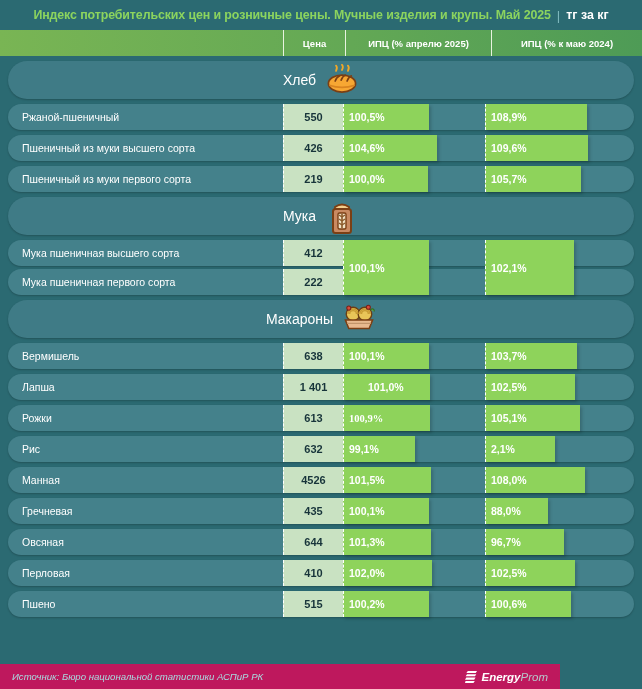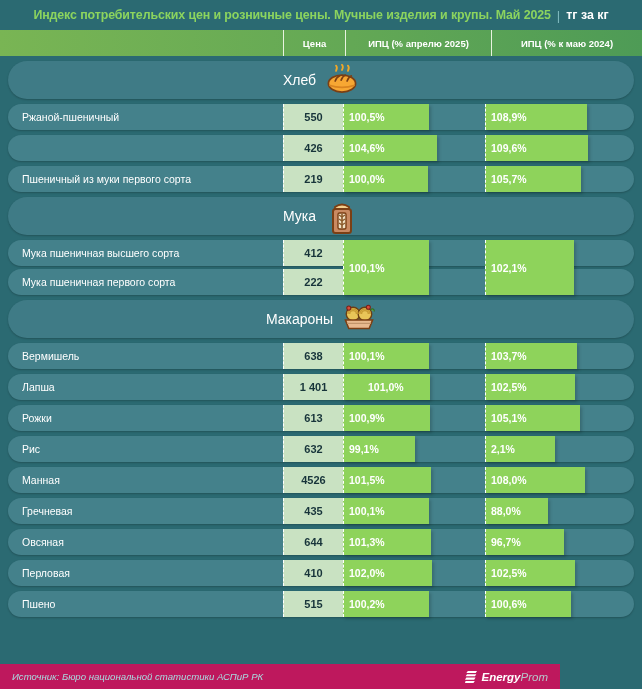--- a/index.html
+++ b/index.html
@@ -166,20 +166,21 @@
       </g>
     </svg></span>
       </div>
       <div class="row">
         <span class="label">Ржаной-пшеничный</span>
         <span class="price">550</span>
         <span class="bar m" style="width: 86px;">100,5%</span>
         <span class="bar y" style="width: 102px;">108,9%</span>
       </div>
       <div class="row">
+        <span class="label">Пшеничный из муки высшего сорта</span>
         <span class="price">426</span>
         <span class="bar m" style="width: 94px;">104,6%</span>
         <span class="bar y" style="width: 103px;">109,6%</span>
       </div>
       <div class="row">
         <span class="label">Пшеничный из муки первого сорта</span>
         <span class="price">219</span>
         <span class="bar m" style="width: 85px;">100,0%</span>
         <span class="bar y" style="width: 96px;">105,7%</span>
       </div>
@@ -238,21 +239,21 @@
       </div>
       <div class="row">
         <span class="label">Лапша</span>
         <span class="price">1 401</span>
         <span class="bar m" style="width: 87px; padding-left: 24px;">101,0%</span>
         <span class="bar y" style="width: 90px;">102,5%</span>
       </div>
       <div class="row">
         <span class="label">Рожки</span>
         <span class="price">613</span>
-        <span class="bar m" style="width: 87px;">100,9%</span>
+        <span class="bar m" style="width: 87px; font-family: Liberation Serif, serif;">100,9%</span>
         <span class="bar y" style="width: 95px;">105,1%</span>
       </div>
       <div class="row">
         <span class="label">Рис</span>
         <span class="price">632</span>
         <span class="bar m" style="width: 72px; text-align: right;">99,1%</span>
         <span class="bar y" style="width: 70px;">2,1%</span>
       </div>
       <div class="row">
         <span class="label">Манная</span>

